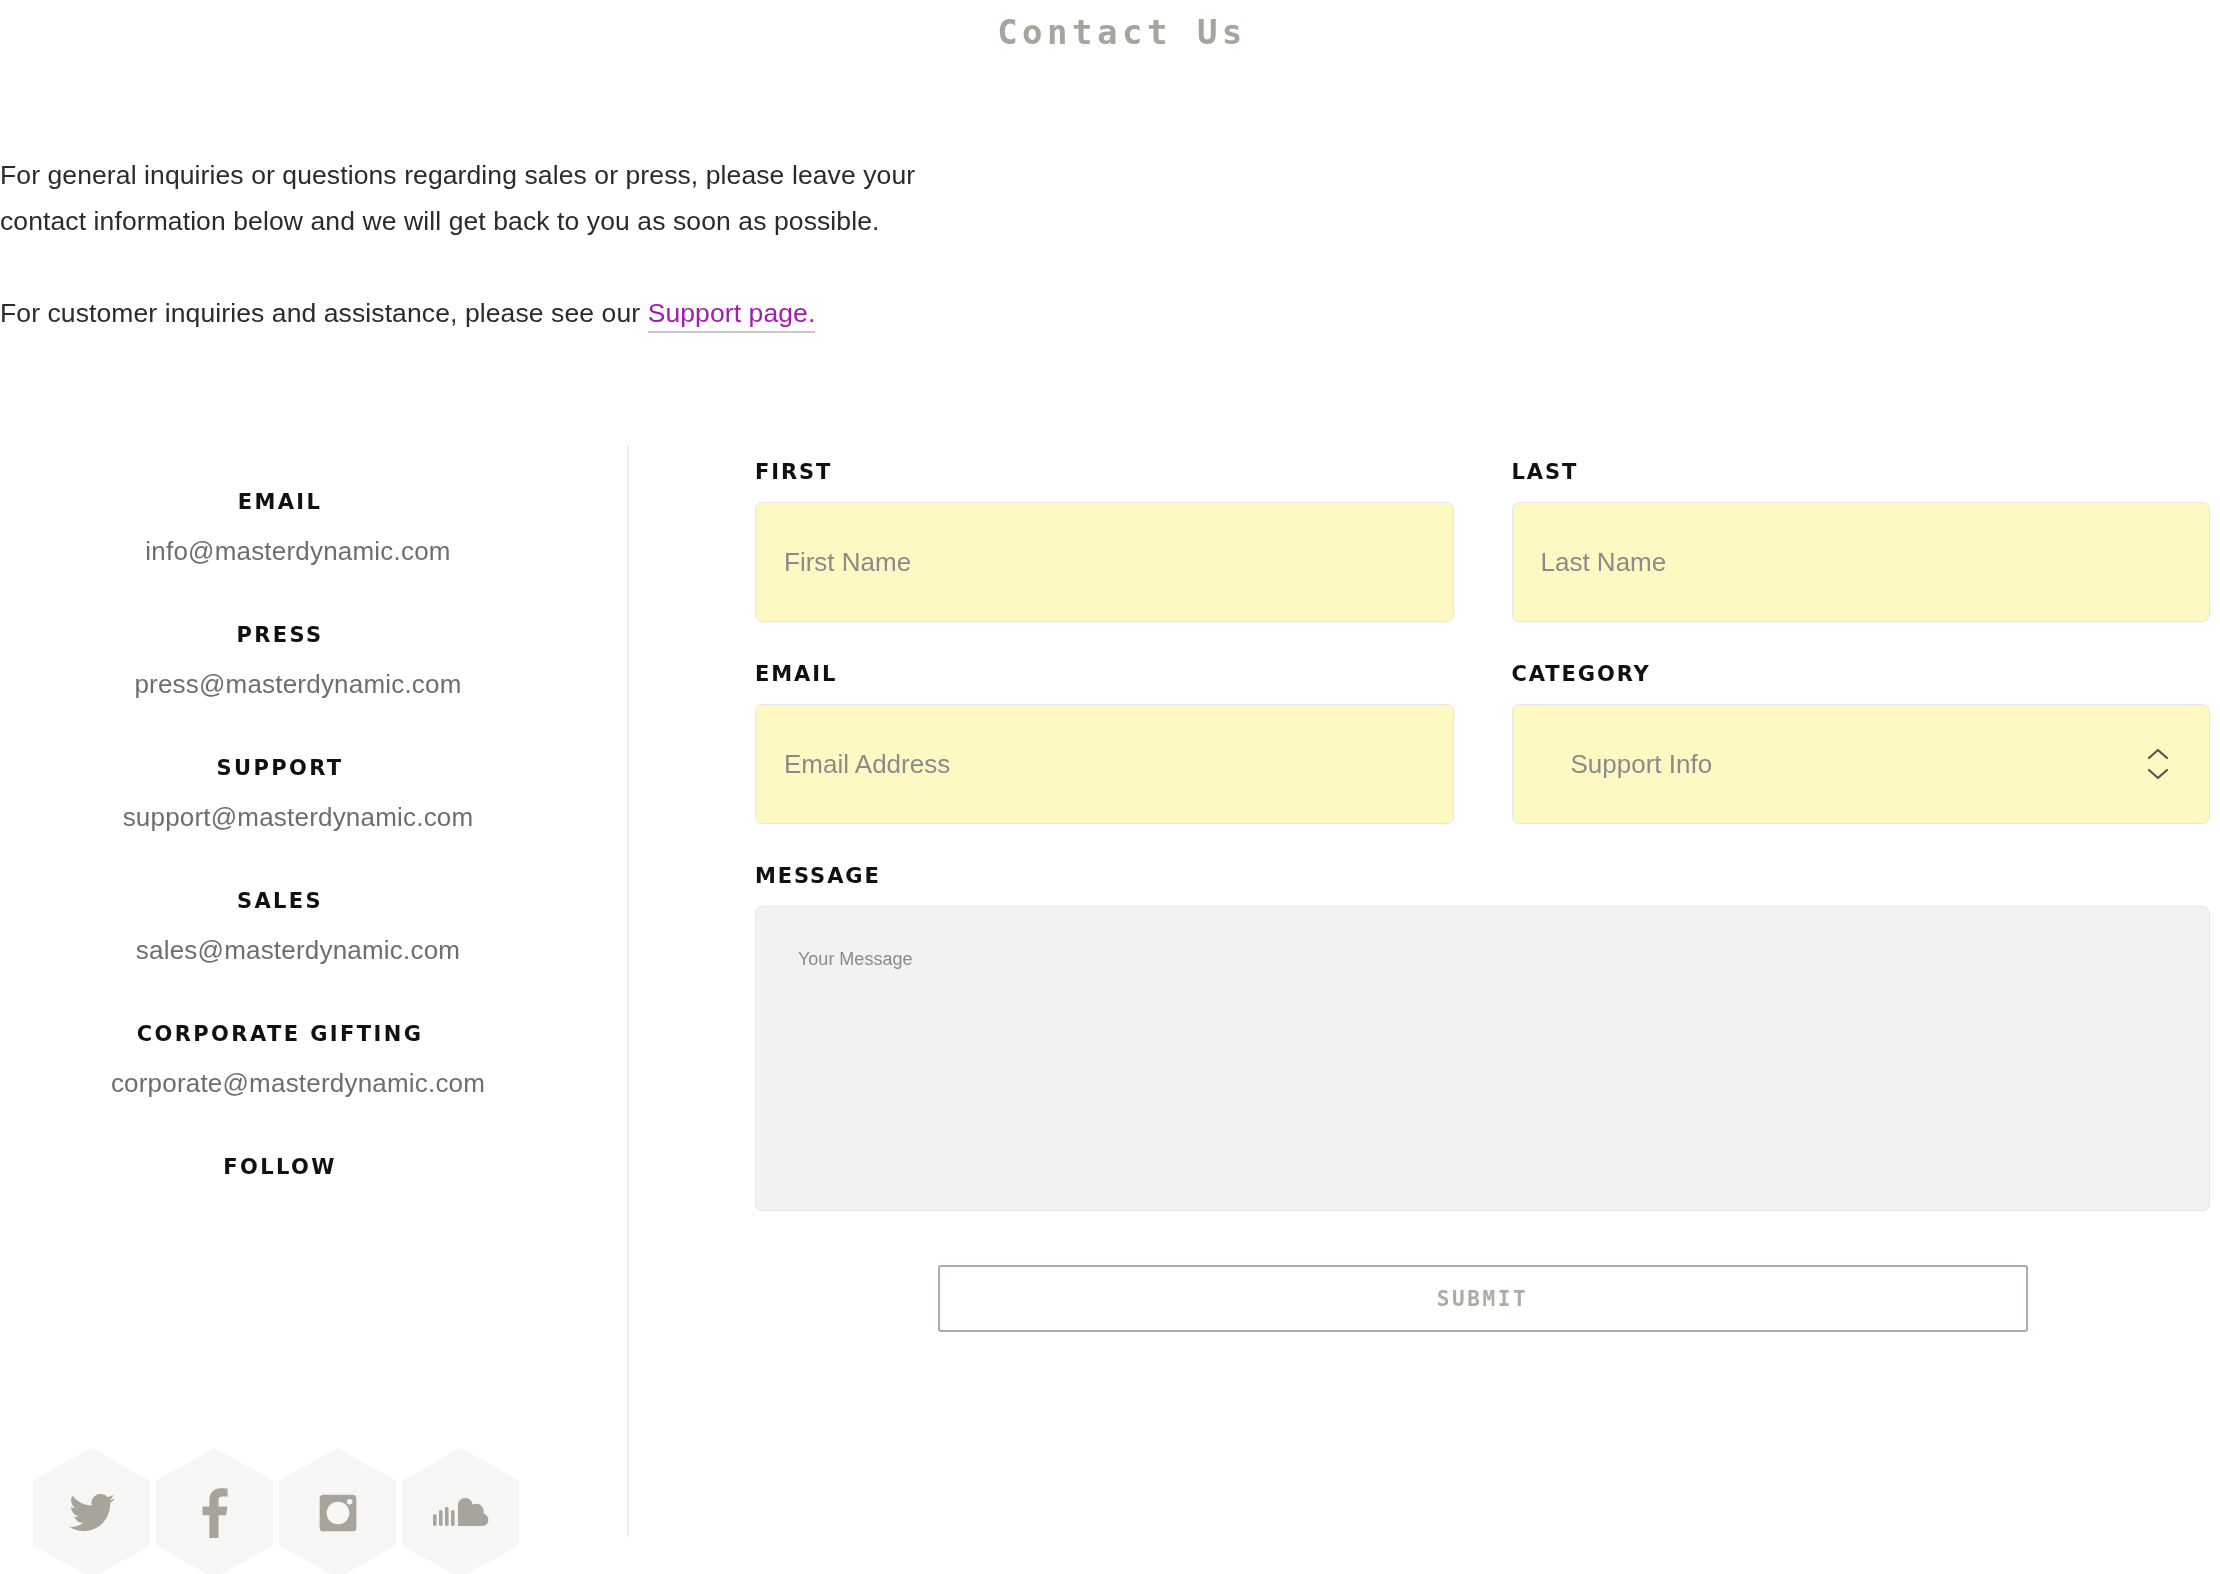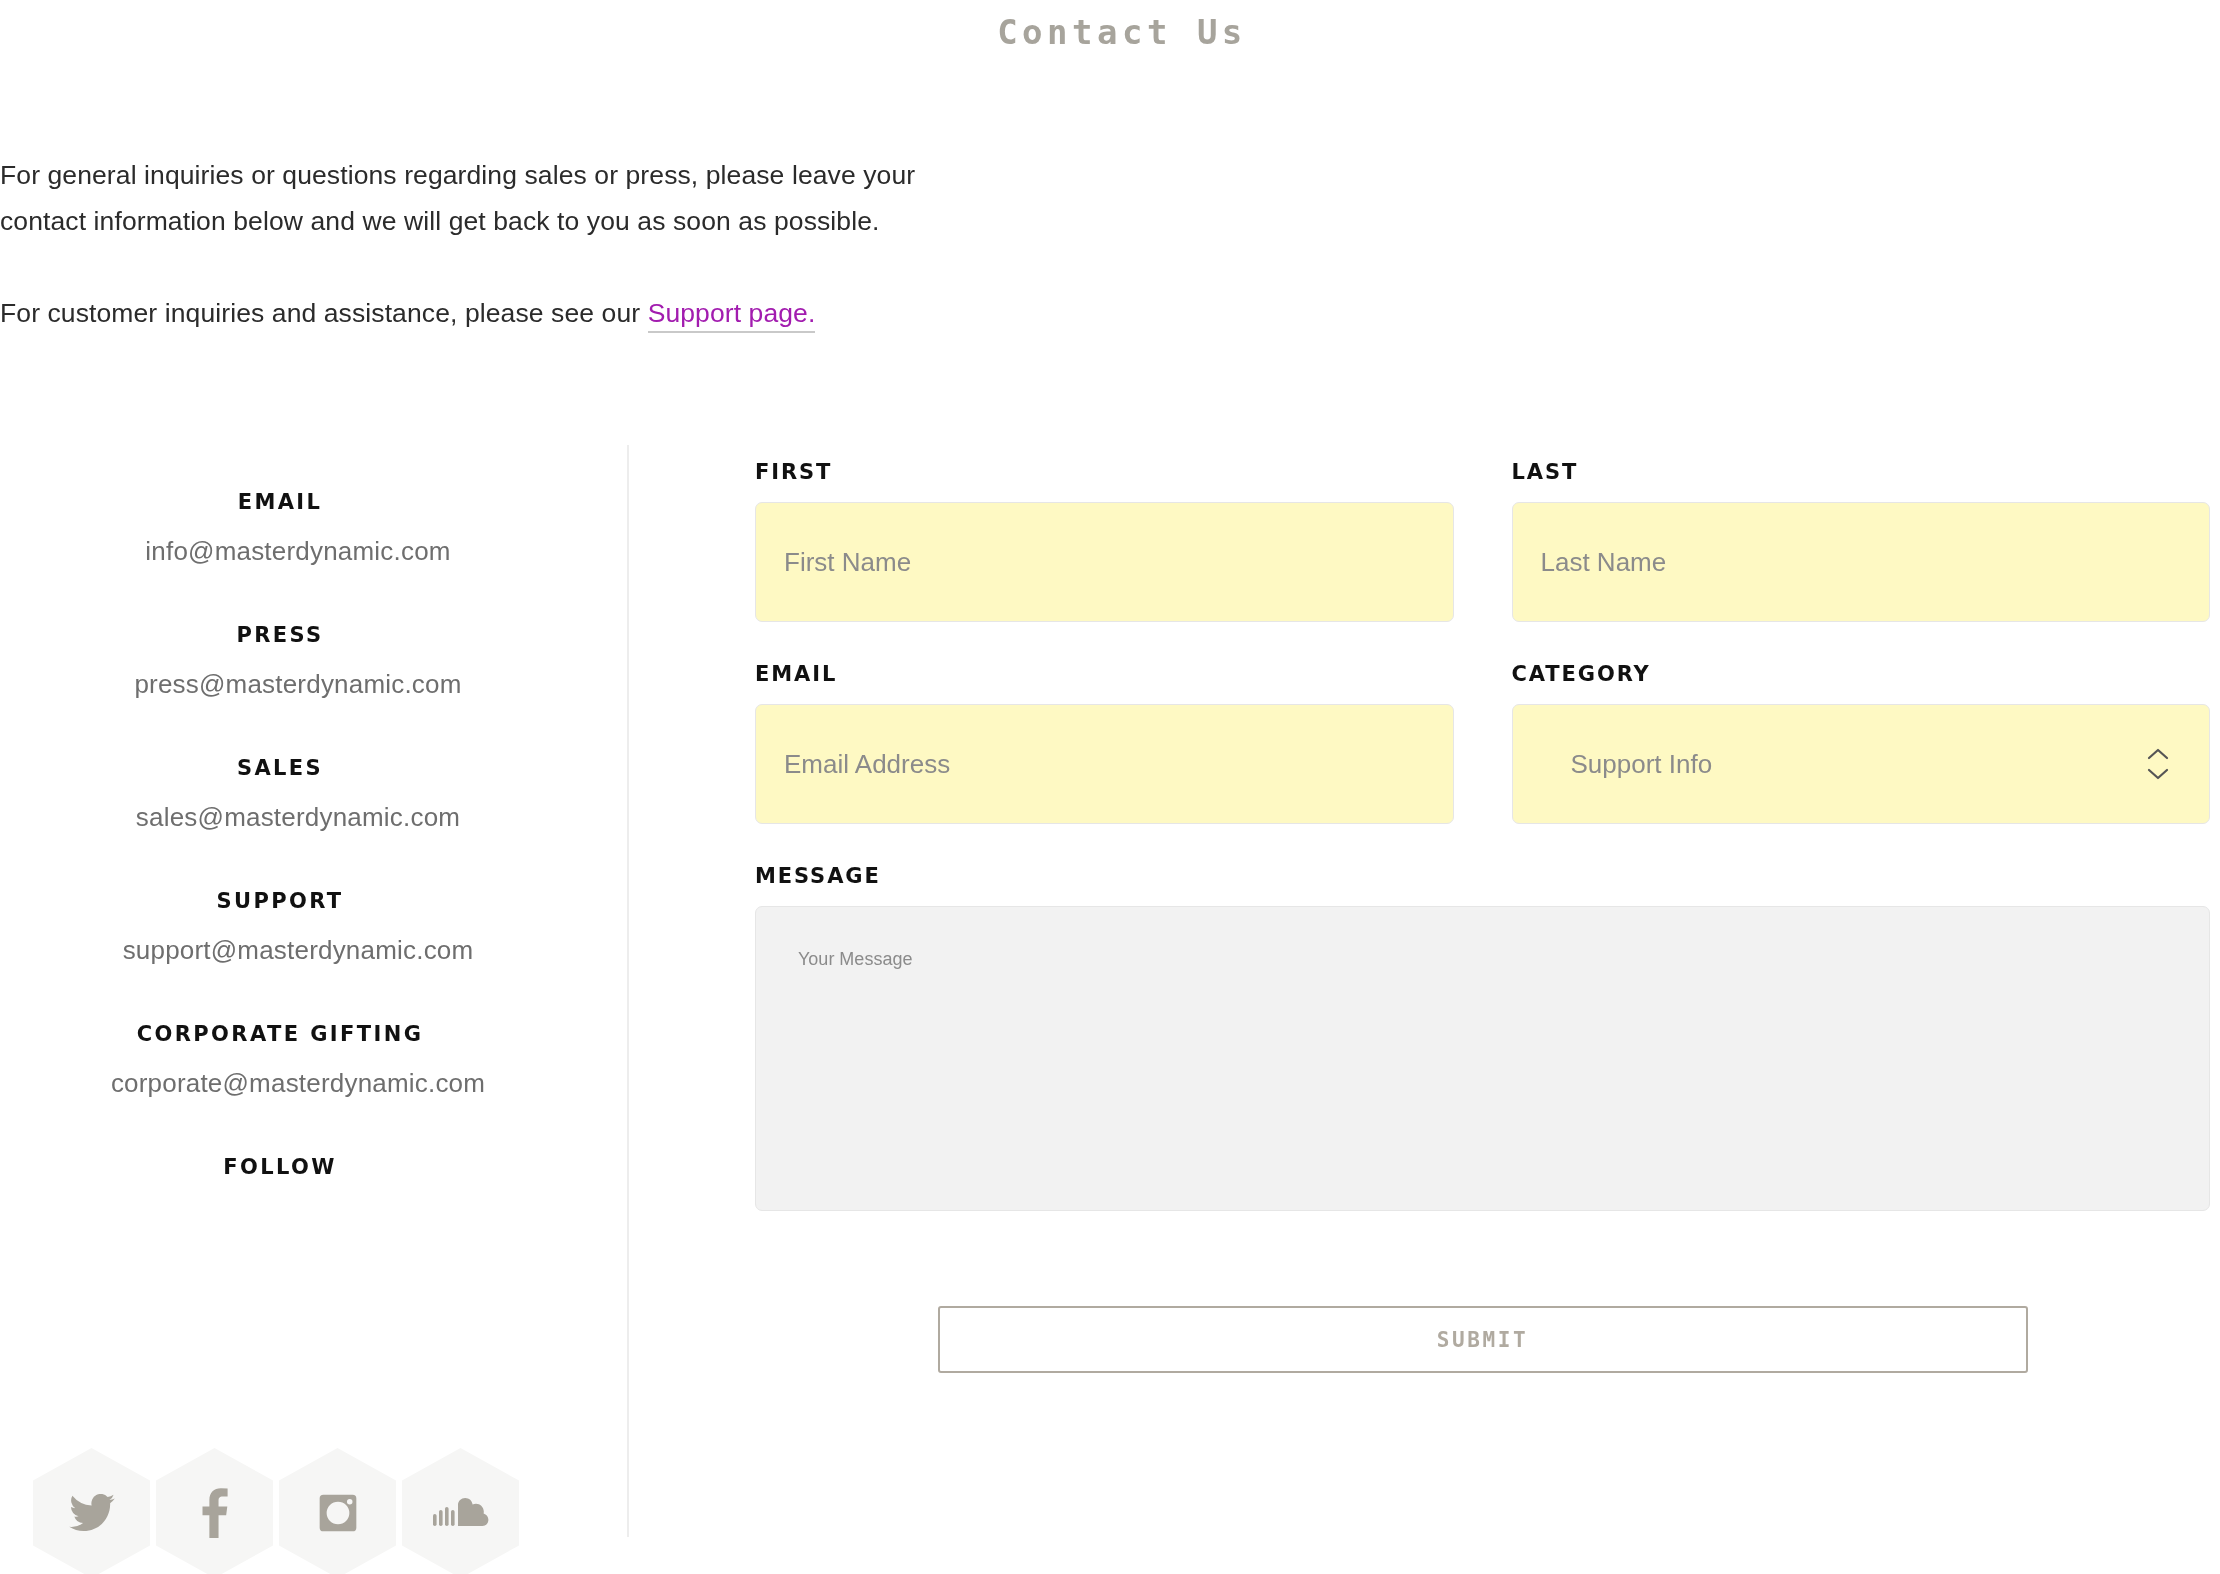--- a/index.html
+++ b/index.html
@@ -188,21 +188,21 @@
     border: 1px solid #e6e6e6;
     border-radius: 7px;
     padding: 42px 0 0 42px;
     font-size: 18px;
     color: #8b8b8b;
     font-family: "Liberation Sans", sans-serif;
     cursor: text;
   }
 
   .submit-wrap {
-    margin-top: 95px;
+    margin-top: 54px;
     display: flex;
     justify-content: center;
   }
 
   .submit-btn {
     width: 1090px;
     height: 67px;
     background: #ffffff;
     border: 2px solid #b0aaa0;
     border-radius: 3px;
@@ -242,27 +242,27 @@
       <div class="contact-label">EMAIL</div>
       <div class="contact-value">info@masterdynamic.com</div>
     </div>
 
     <div class="contact-block">
       <div class="contact-label">PRESS</div>
       <div class="contact-value">press@masterdynamic.com</div>
     </div>
 
     <div class="contact-block">
+      <div class="contact-label">SUPPORT</div>
+      <div class="contact-value">support@masterdynamic.com</div>
+    </div>
+
+    <div class="contact-block">
       <div class="contact-label">SALES</div>
       <div class="contact-value">sales@masterdynamic.com</div>
-    </div>
-
-    <div class="contact-block">
-      <div class="contact-label">SUPPORT</div>
-      <div class="contact-value">support@masterdynamic.com</div>
     </div>
 
     <div class="contact-block">
       <div class="contact-label">CORPORATE GIFTING</div>
       <div class="contact-value">corporate@masterdynamic.com</div>
     </div>
 
     <div class="follow-block">
       <div class="follow-label">FOLLOW</div>
     </div>

